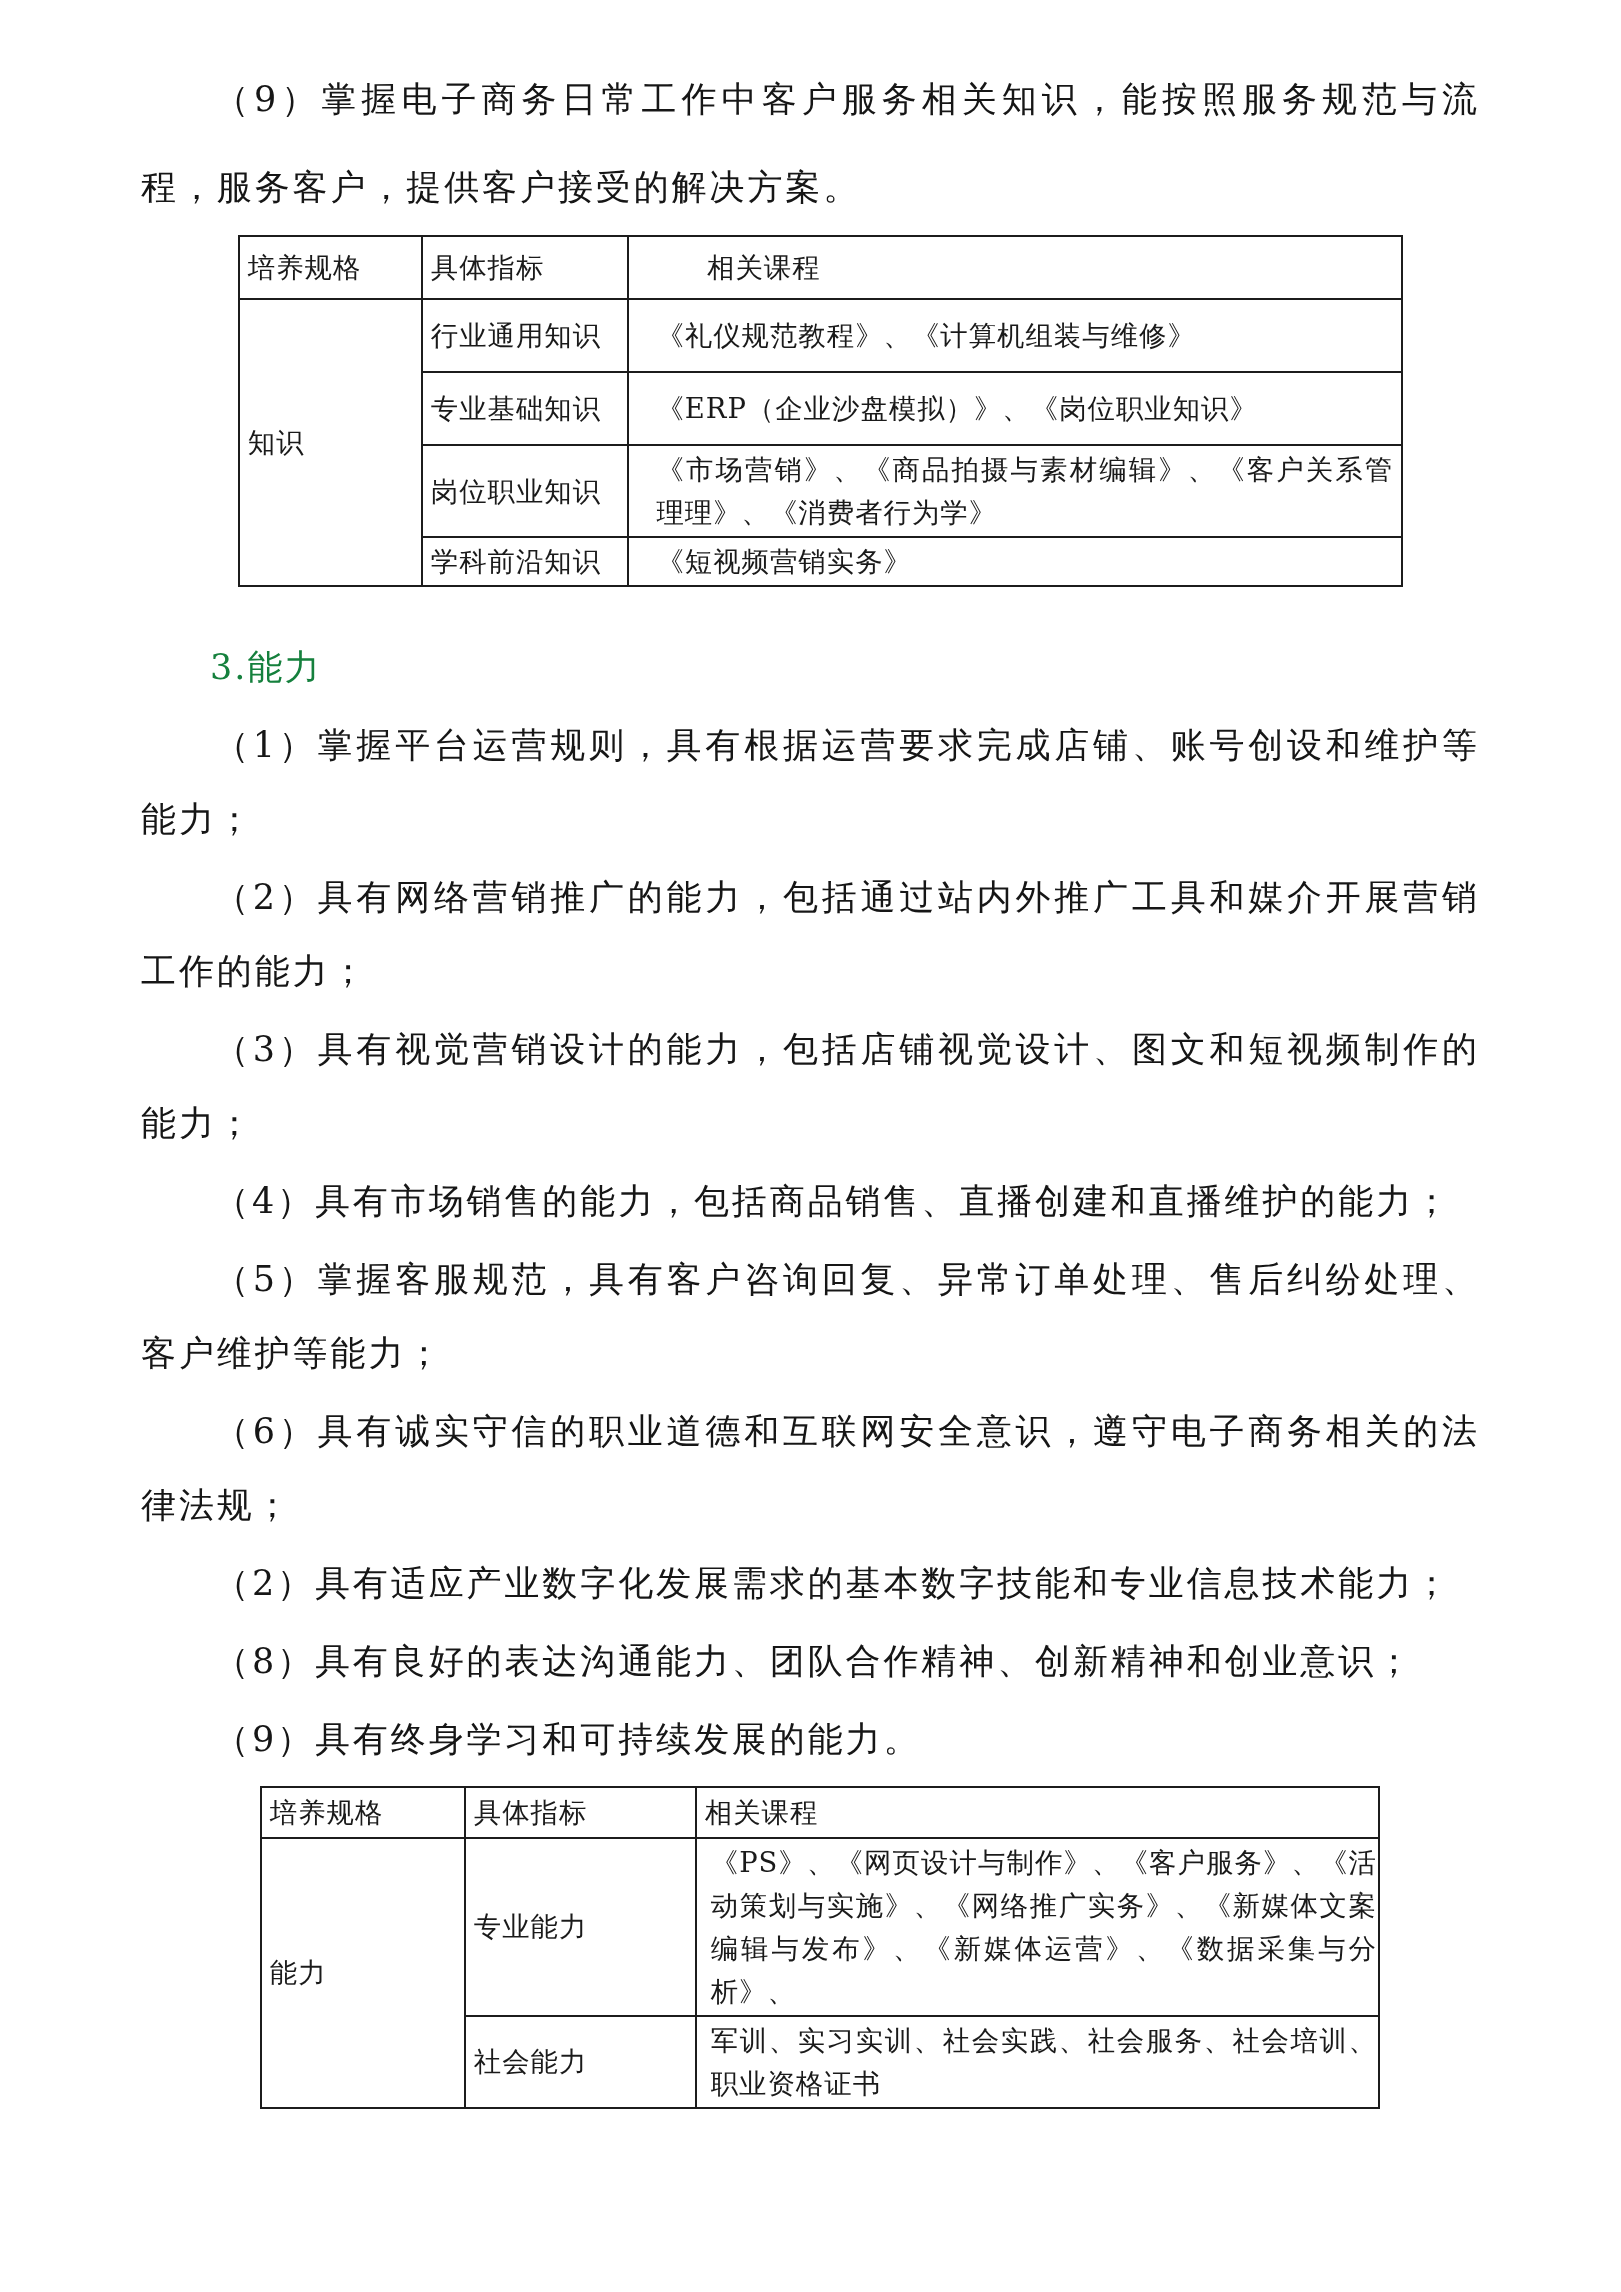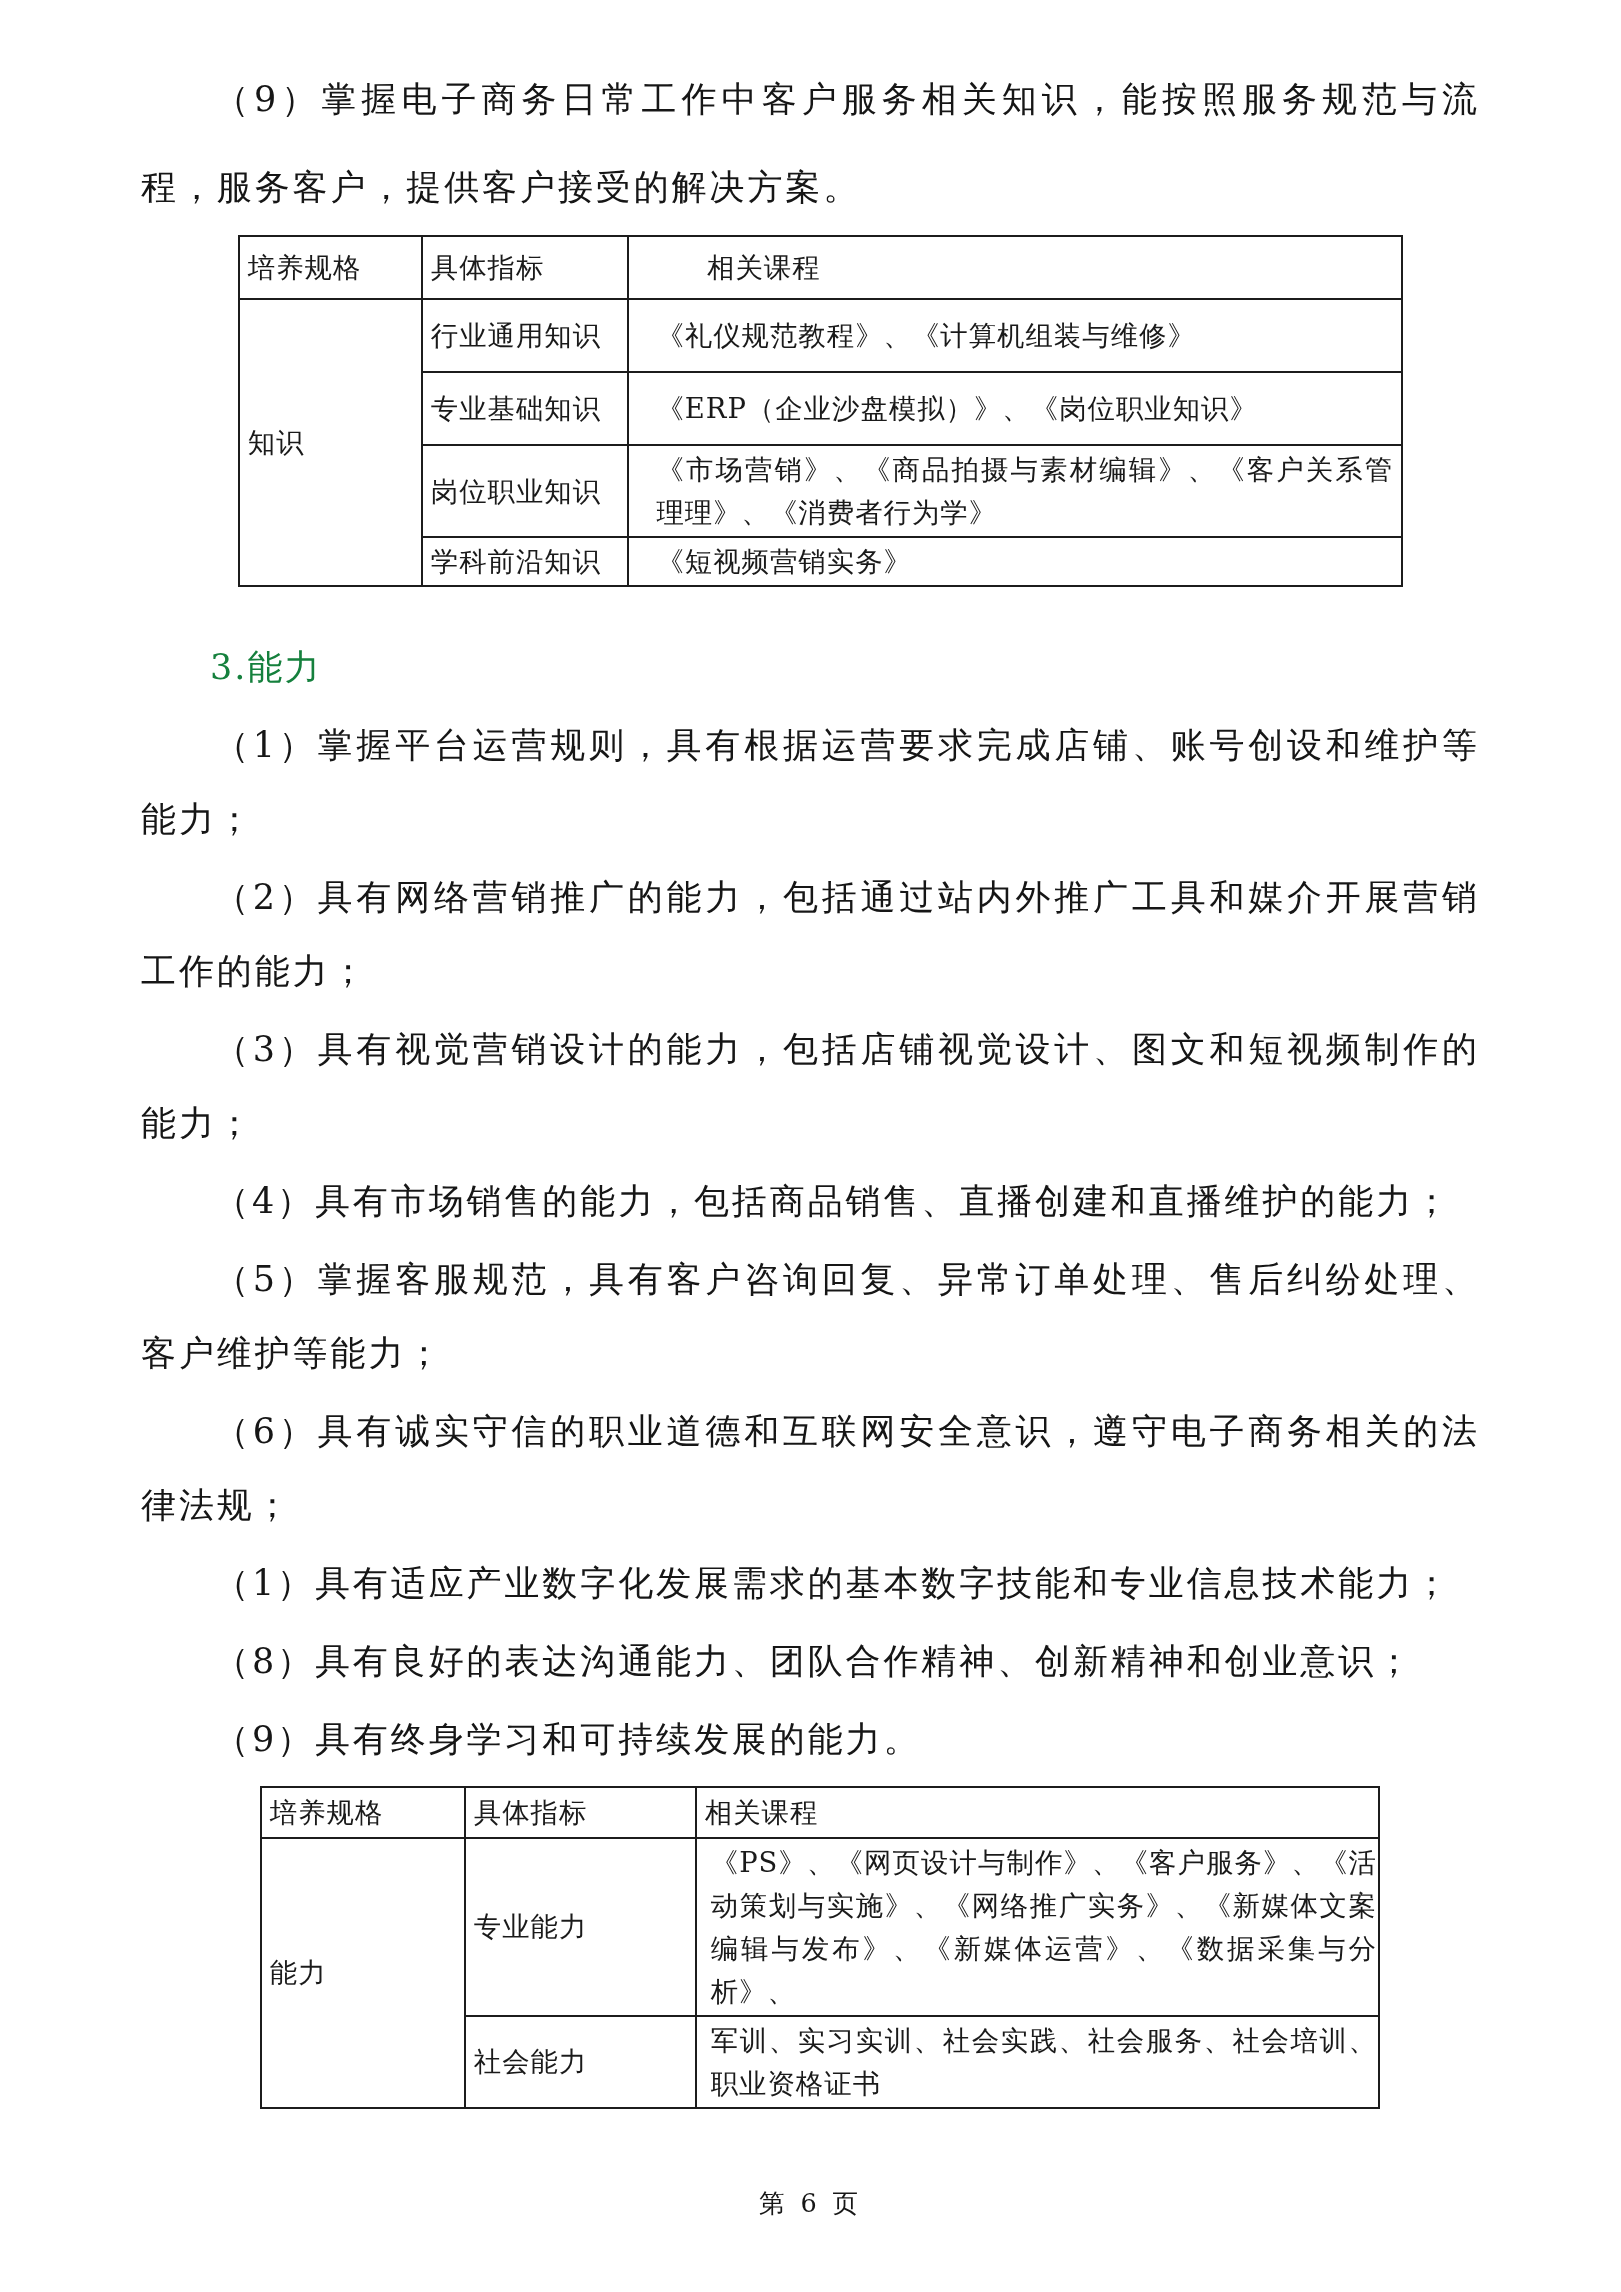--- a/index.html
+++ b/index.html
@@ -124,21 +124,21 @@
       </table>
 
     <p class="heading">3.能力</p>
 
     <p class="para sec">（1）掌握平台运营规则，具有根据运营要求完成店铺、账号创设和维护等能力；</p>
     <p class="para sec">（2）具有网络营销推广的能力，包括通过站内外推广工具和媒介开展营销工作的能力；</p>
     <p class="para sec">（3）具有视觉营销设计的能力，包括店铺视觉设计、图文和短视频制作的能力；</p>
     <p class="para sec">（4）具有市场销售的能力，包括商品销售、直播创建和直播维护的能力；</p>
     <p class="para sec">（5）掌握客服规范，具有客户咨询回复、异常订单处理、售后纠纷处理、客户维护等能力；</p>
     <p class="para sec">（6）具有诚实守信的职业道德和互联网安全意识，遵守电子商务相关的法律法规；</p>
-    <p class="para sec">（1）具有适应产业数字化发展需求的基本数字技能和专业信息技术能力；</p>
+    <p class="para sec">（2）具有适应产业数字化发展需求的基本数字技能和专业信息技术能力；</p>
     <p class="para sec">（8）具有良好的表达沟通能力、团队合作精神、创新精神和创业意识；</p>
     <p class="para sec">（9）具有终身学习和可持续发展的能力。</p>
 
     <table class="tbl tbl2">
       <colgroup>
           <col class="c1">
           <col class="c2">
           <col class="c3">
         </colgroup>
       <tbody>
@@ -154,15 +154,14 @@
       </tr>
       <tr class="r2">
         <td class="c">社会能力</td>
         <td class="l course">军训、实习实训、社会实践、社会服务、社会培训、职业资格证书</td>
       </tr>
     </tbody>
       </table>
 
   </div>
 
-  <div class="footer">第 6 页</div>
 </div>
 
 
 </body></html>

